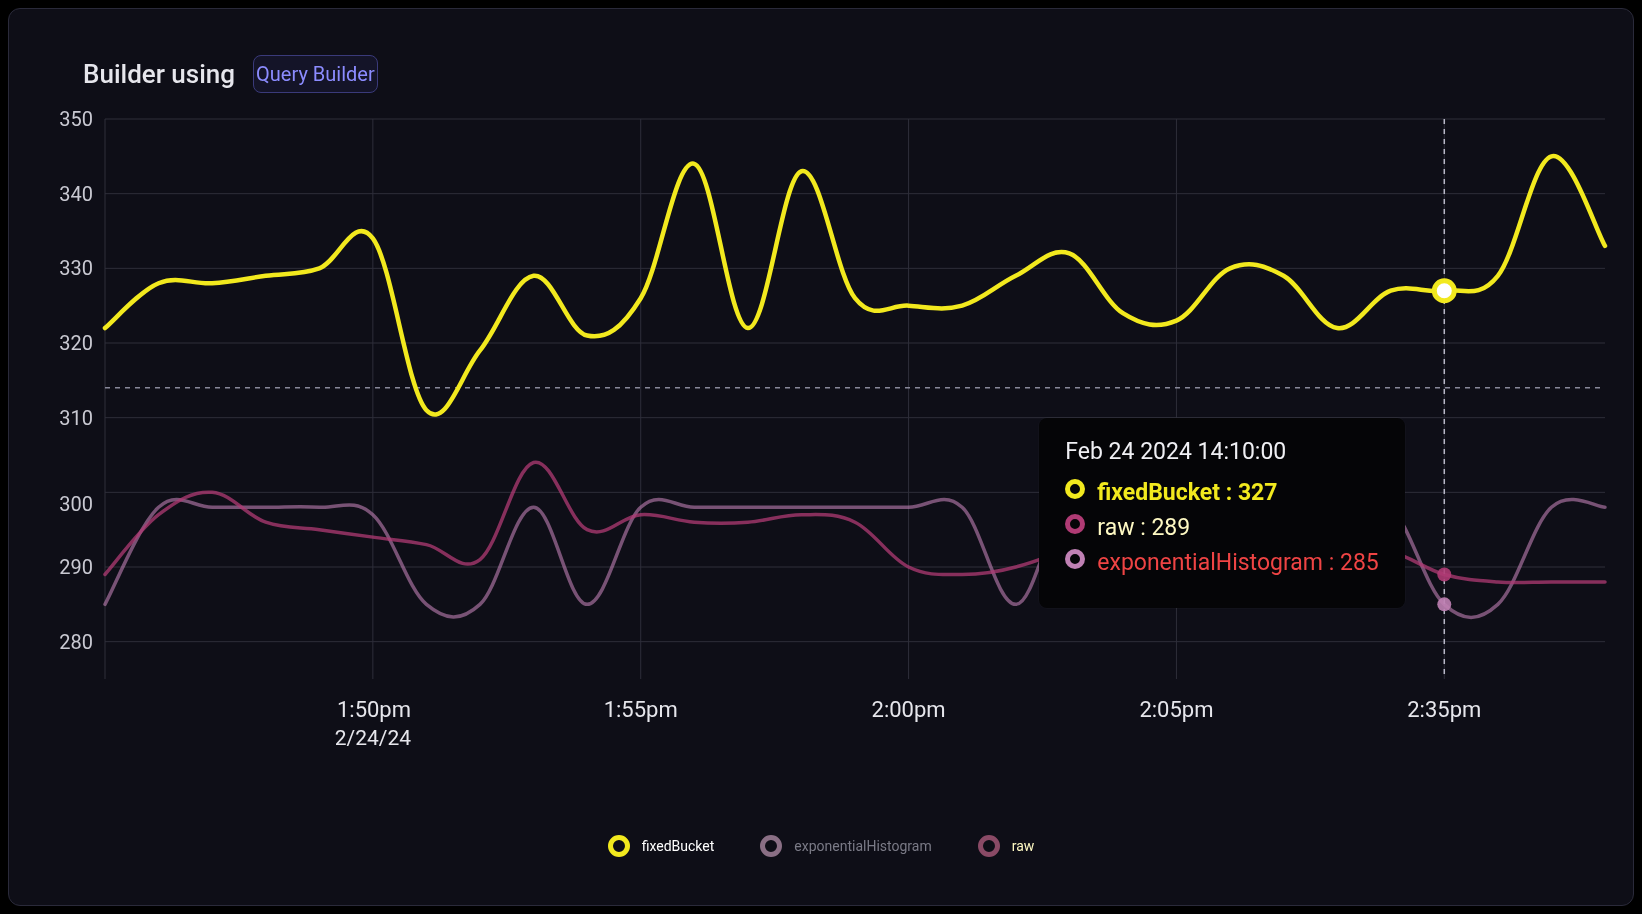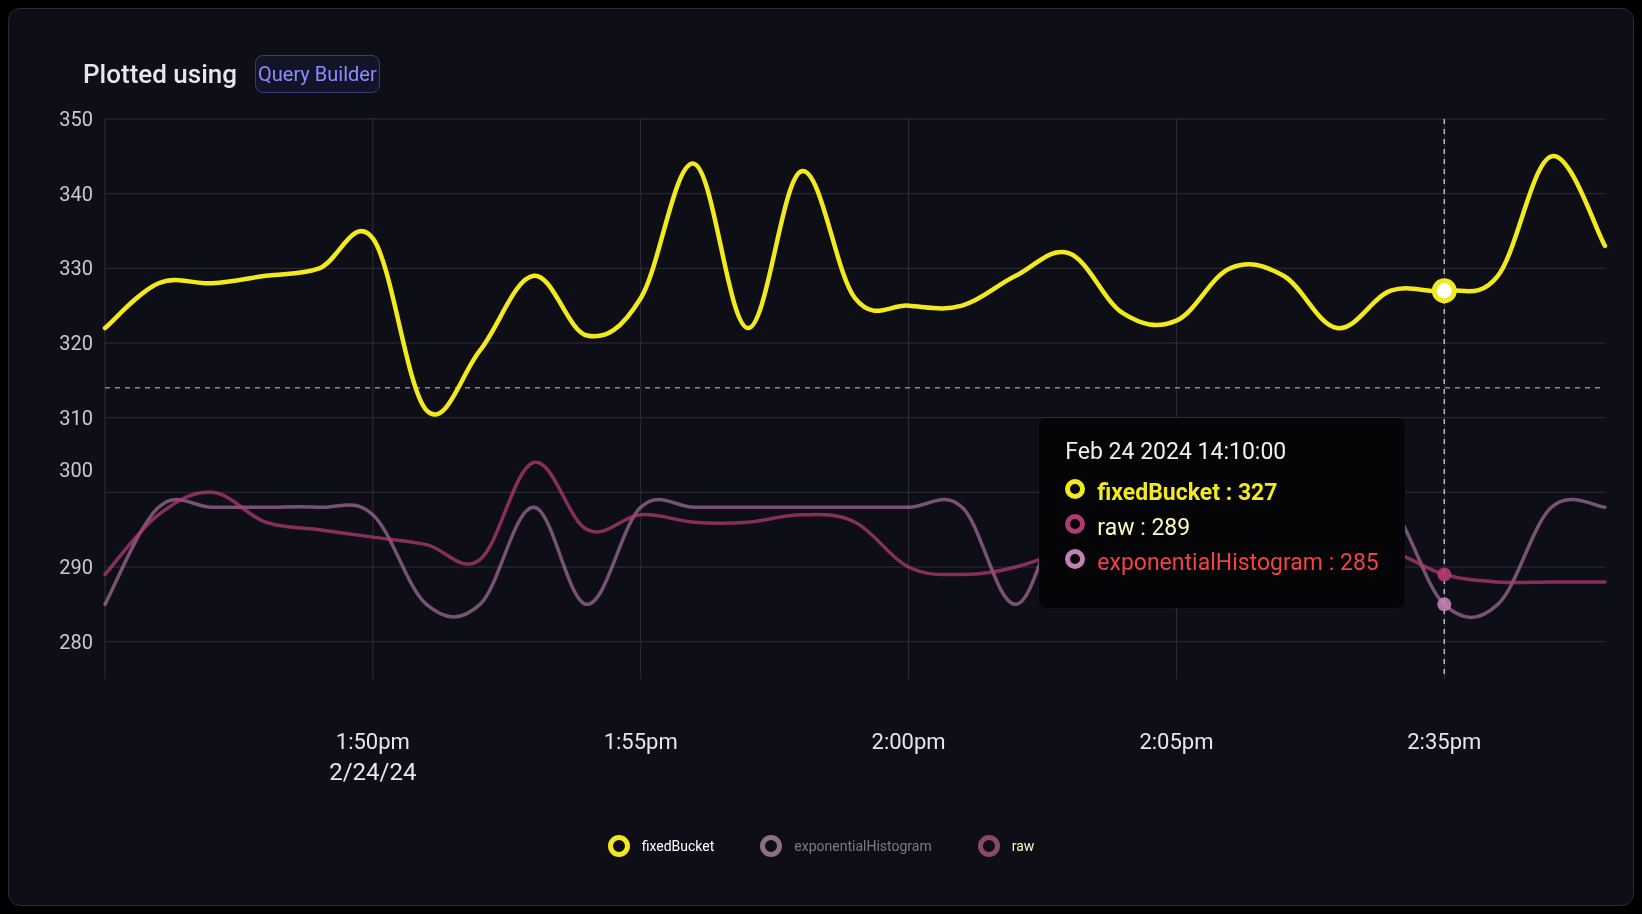--- a/index.html
+++ b/index.html
@@ -85,26 +85,25 @@
     left: 96px;
     top: 688px;
     width: 1500px;
     height: 70px;
   }
   .x-label {
     position: absolute;
     transform: translateX(-50%);
     font-size: 22px;
     color: #e6e6ec;
-    text-align: center;
+    text-align: right;
     white-space: nowrap;
-    margin-top: 32px;
   }
   .x-sub {
-    font-size: 24px;
+    font-size: 21px;
     margin-top: 4px;
     color: #e6e6ec;
   }
   .legend {
     position: absolute;
     left: 0;
     right: 0;
     bottom: 48px;
     display: flex;
     justify-content: center;
@@ -156,29 +155,29 @@
     background: #050507;
     flex-shrink: 0;
   }
 </style>
 </head>
 <body>
 
 <div class="panel">
 
   <div class="header">
-    <span class="header-title">Plotted using</span>
+    <span class="header-title">Builder using</span>
     <span class="badge">Query Builder</span>
   </div>
 
   <div class="plot-wrap">
     <div class="y-labels" id="y-labels">
         <div class="y-label" style="top: 522.667px;">280</div>
         <div class="y-label" style="top: 448px;">290</div>
-        <div class="y-label" style="top: 351px;">300</div>
+        <div class="y-label" style="top: 385px;">300</div>
         <div class="y-label" style="top: 298.667px;">310</div>
         <div class="y-label" style="top: 224px;">320</div>
         <div class="y-label" style="top: 149.333px;">330</div>
         <div class="y-label" style="top: 74.6667px;">340</div>
         <div class="y-label" style="top: 0px;">350</div>
       </div>
     <div class="plot-area">
       <svg class="grid" id="grid-svg" viewBox="0 0 1500 560">
           <line x1="0" x2="1500" y1="522.6666666666666" y2="522.6666666666666" stroke="#2e2e3a" stroke-width="1"></line>
           <line x1="0" x2="1500" y1="448" y2="448" stroke="#2e2e3a" stroke-width="1"></line>

